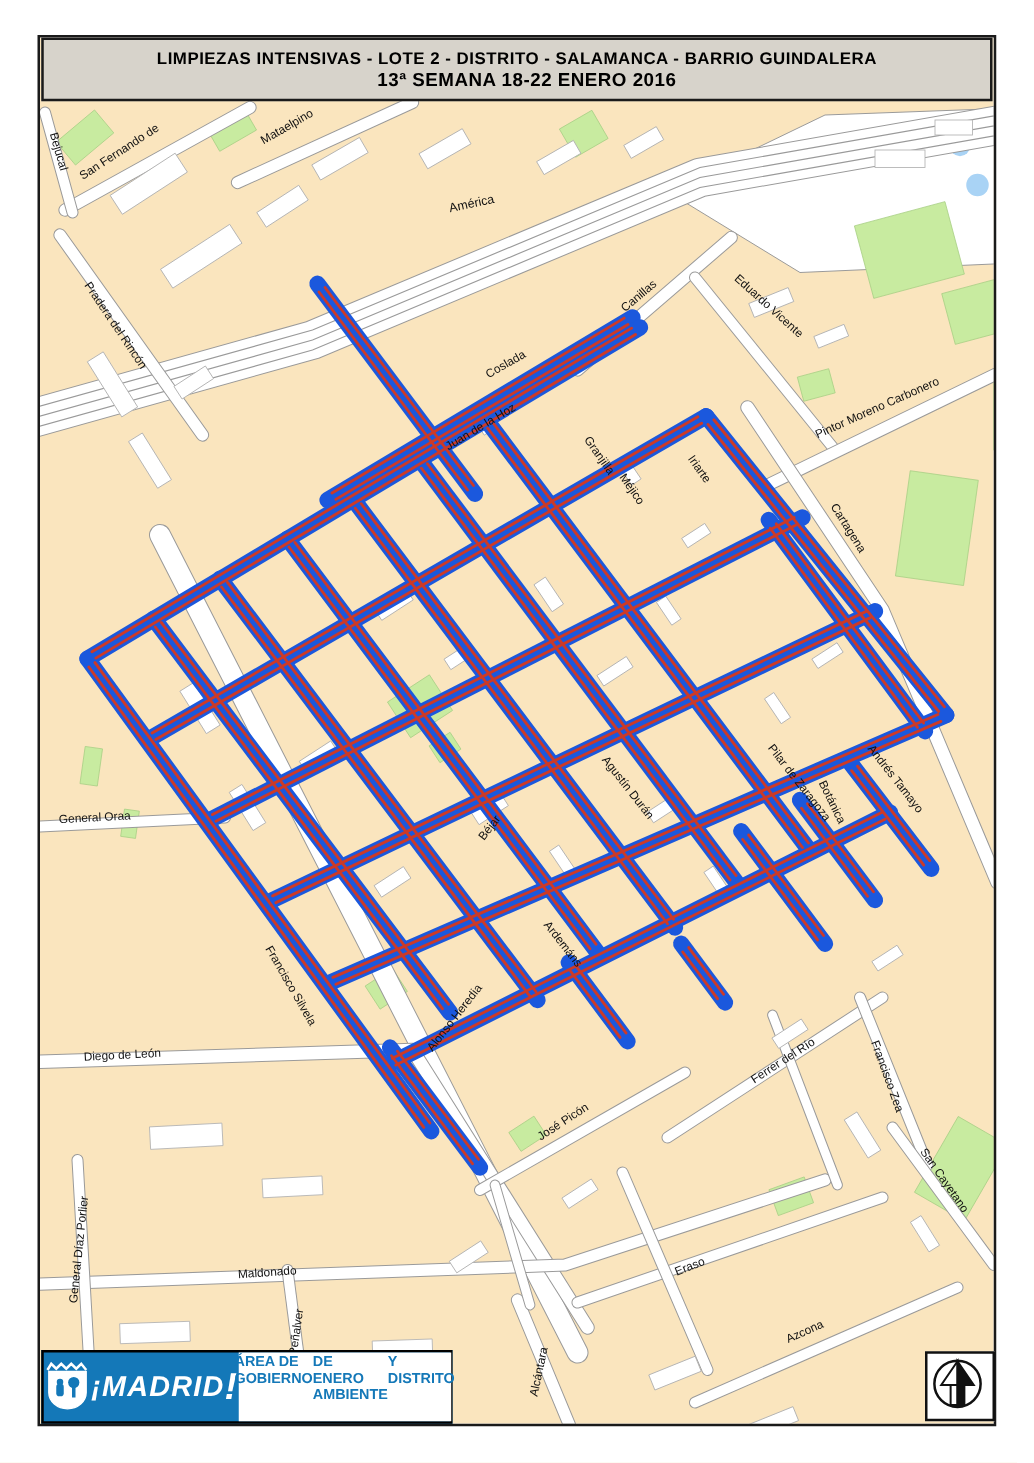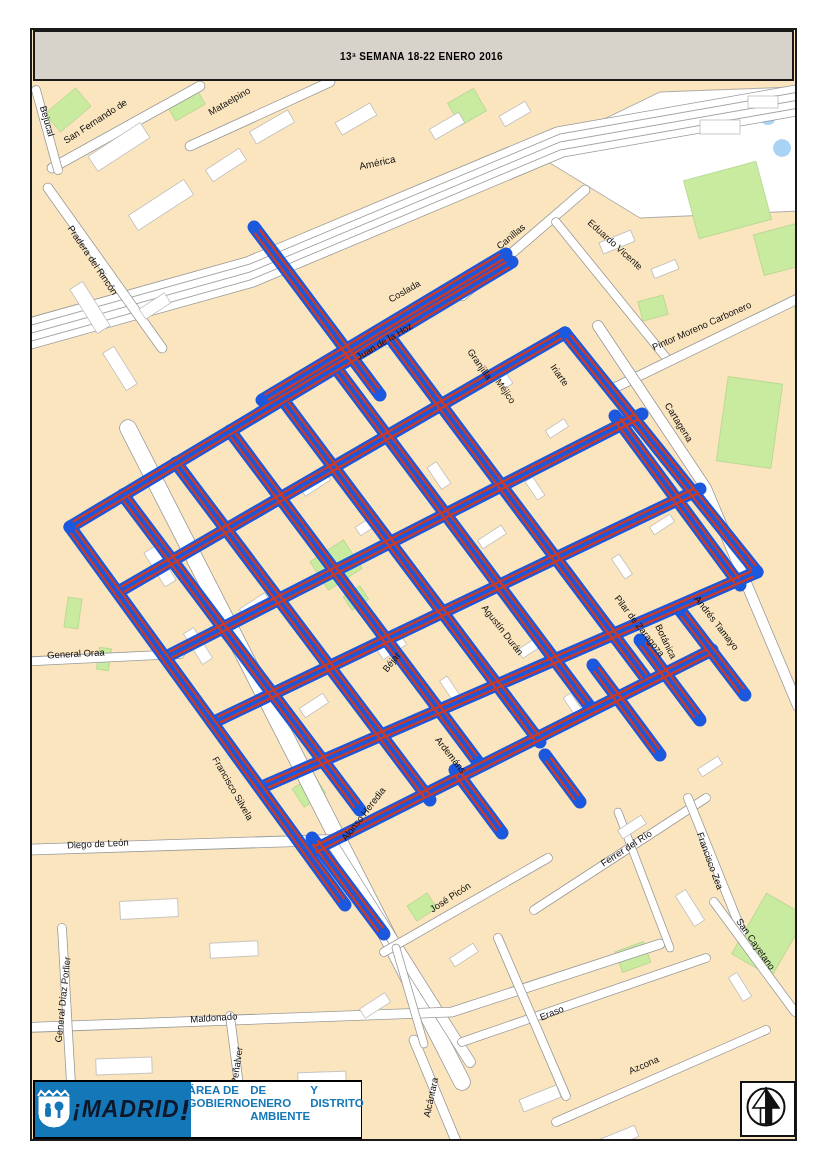--- a/index.html
+++ b/index.html
@@ -4,26 +4,26 @@
 <style>
   html,body{margin:0;padding:0;background:#ffffff;}
   #page{position:relative;width:827px;height:1170px;background:#ffffff;overflow:hidden;
         font-family:"Liberation Sans", sans-serif;}
   #mapsvg{position:absolute;left:0;top:0;}
   
   #titlebox{position:absolute;left:33px;top:30px;width:757px;height:47px;background:#d7d3cb;
     border:2px solid #1a1a1a;display:flex;flex-direction:column;justify-content:center;
     align-items:center;text-align:center;}
   #titlebox .t1{font-weight:bold;font-size:13.5px;letter-spacing:.4px;color:#000;}
-  #titlebox .t2{font-weight:bold;font-size:10px;letter-spacing:.4px;color:#000;margin-top:2px;margin-left:16px;}
+  #titlebox .t2{font-weight:bold;font-size:15px;letter-spacing:.4px;color:#000;margin-top:2px;margin-left:16px;}
   
   #logobox{position:absolute;left:33px;top:1080px;width:325px;height:55px;border:2px solid #000;
     background:#1478b8;display:flex;align-items:stretch;}
   #crest{width:50px;display:flex;align-items:center;justify-content:center;}
-  #brand{flex:1;display:flex;align-items:center;justify-content:flex-end;color:#0f172a;
+  #brand{flex:1;display:flex;align-items:center;justify-content:flex-end;color:#ffffff;
     font-weight:bold;font-style:italic;font-size:23px;letter-spacing:1px;white-space:nowrap;}
   #brand .bang{font-size:30px;line-height:20px;}
   #dept{width:158px;background:#fff;color:#1478b8;font-weight:bold;font-size:11.5px;
     line-height:1.12;display:flex;justify-content:center;padding:2px 6px;}
   
   #northbox{position:absolute;left:740px;top:1081px;width:52px;height:52px;background:#fff;
     border:2px solid #111;}
   .lbl{fill:#111;font-family:"Liberation Sans",sans-serif;}
 </style>
 </head>
@@ -259,20 +259,21 @@
         <text x="628" y="851" font-size="9.5" class="lbl" text-anchor="middle" transform="rotate(-33 628 851)">Ferrer del Río</text>
         <text x="707" y="862" font-size="9.5" class="lbl" text-anchor="middle" transform="rotate(70 707 862)">Francisco Zea</text>
         <text x="753" y="946" font-size="9.5" class="lbl" text-anchor="middle" transform="rotate(55 753 946)">San Cayetano</text>
         <text x="553" y="1016" font-size="9.5" class="lbl" text-anchor="middle" transform="rotate(-22 553 1016)">Eraso</text>
         <text x="645" y="1068" font-size="9.5" class="lbl" text-anchor="middle" transform="rotate(-24 645 1068)">Azcona</text>
       </g>
     <rect id="mapframe" x="31" y="29" width="765" height="1111" fill="none" stroke="#1a1a1a" stroke-width="2"></rect>
   </svg>
 
   <div id="titlebox">
+    <div class="t1">LIMPIEZAS  INTENSIVAS - LOTE 2 - DISTRITO - SALAMANCA - BARRIO GUINDALERA</div>
     <div class="t2">13ª SEMANA 18-22 ENERO 2016</div>
   </div>
 
   <div id="logobox">
     <div id="crest">
       <svg width="38" height="42" viewBox="0 0 38 42">
         <polyline points="3,7 6,2 10,6 14,2 18,6 22,2 26,6 30,2 34,7" fill="none" stroke="#fff" stroke-width="2"></polyline>
         <path d="M4,8 h30 v17 a15,13 0 0 1 -15,13 a15,13 0 0 1 -15,-13 Z" fill="#fff" stroke="#fff"></path>
         <circle cx="24" cy="17" r="4.5" fill="#1478b8"></circle>
         <rect x="22.6" y="20" width="2.8" height="9" fill="#1478b8"></rect>

